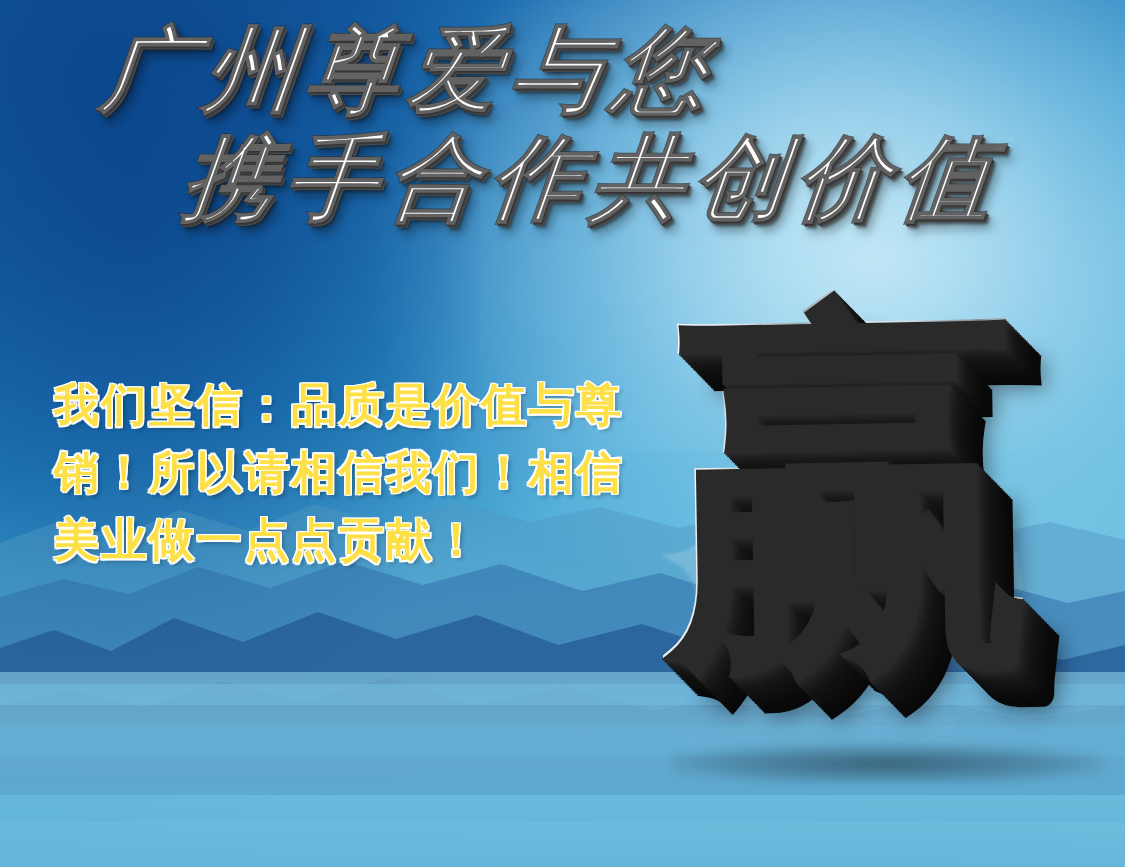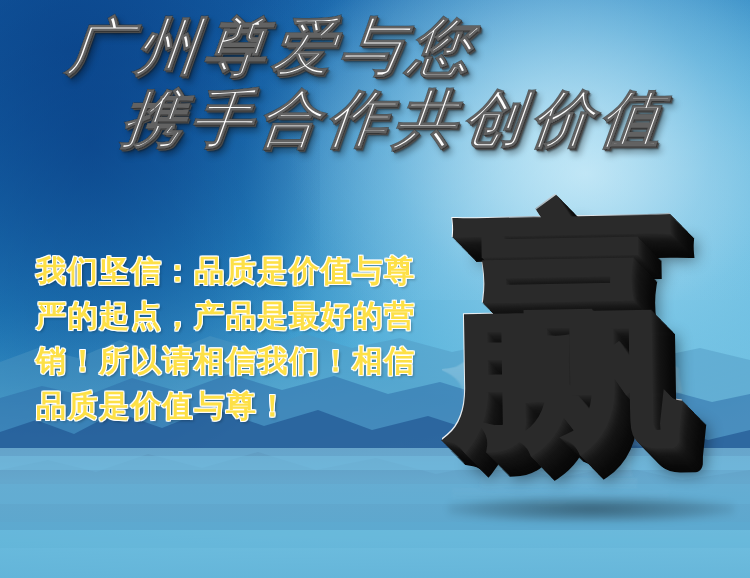--- a/index.html
+++ b/index.html
@@ -273,18 +273,17 @@
     <div class="hero-char">赢</div>
   </div>
 
   <div class="headline">
     <div class="hl-line hl-1">广州尊爱与您</div>
     <div class="hl-line hl-2">携手合作共创价值</div>
   </div>
 
   <div class="bodytext">
     <div class="bt-line">我们坚信：品质是价值与尊</div>
-    <div class="bt-line">严的起点，产品是最好的营</div>
     <div class="bt-line">销！所以请相信我们！相信</div>
-    <div class="bt-line">品质是价值与尊！</div>
+    <div class="bt-line">美业做一点点贡献！</div>
   </div>
 
 </div>
 
 </body></html>

